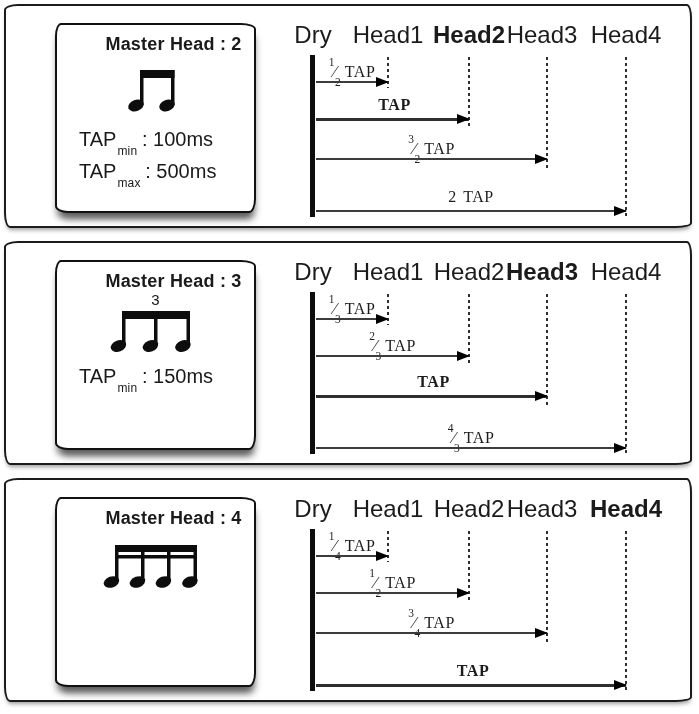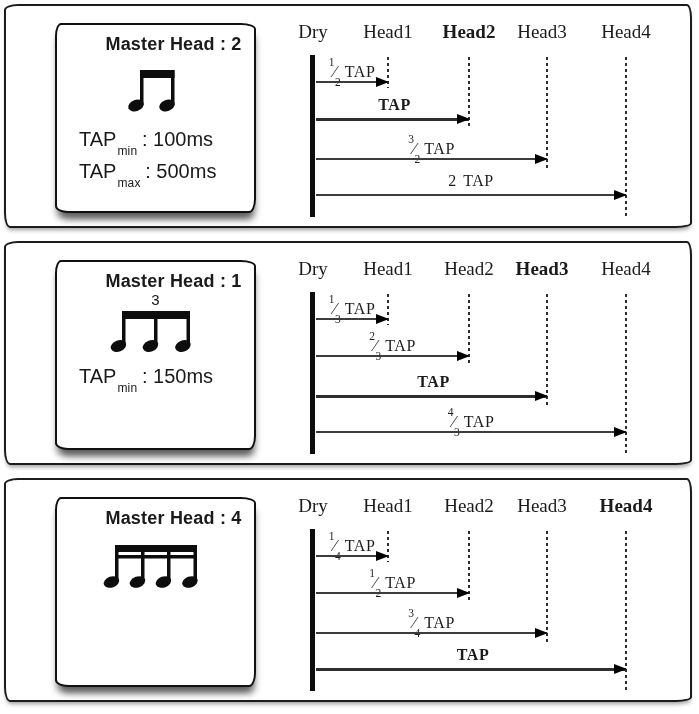--- a/index.html
+++ b/index.html
@@ -36,37 +36,37 @@
   .p1 .icon-wrap{top:30px}
   .p2 .icon-wrap{top:44px}
   .tuplet-digit{font-size:15px;line-height:16px;margin-bottom:1px;color:#151515;}
   .note svg{display:inline-block;vertical-align:top;}
   .tap-row{position:absolute;left:22px;font-size:20px;line-height:22px;white-space:pre;}
   .tap-row.r-min{top:103px}
   .tap-row.r-max{top:135px}
   .tap-row sub{font-size:12px;position:relative;top:4px;left:1px;letter-spacing:0.2px;}
 
   
-  .hd{position:absolute;top:15px;transform:translateX(-50%);font-size:19px;color:#1b1b1b;white-space:nowrap;font-family:Liberation Serif, serif;}
+  .hd{position:absolute;top:15px;transform:translateX(-50%);font-size:24px;color:#1b1b1b;white-space:nowrap;}
   .hd.bold{font-weight:bold;}
   .hd.c0{left:307px}.hd.c1{left:382px}.hd.c2{left:463px}.hd.c3{left:536px}.hd.c4{left:620px}
 
   .dryline{position:absolute;left:304px;top:49px;width:5px;height:162px;background:#0d0d0d;}
   .dash{position:absolute;top:51px;width:2px;
         background:repeating-linear-gradient(to bottom,#2e2e2e 0 3px,transparent 3px 6px);}
   .dash.d1{left:381px;height:31px}
   .dash.d2{left:462px;height:69px}
   .dash.d3{left:540px;height:114px}
   .dash.d4{left:619px;height:161px}
 
   .arrow-row{position:absolute;left:310px;height:29px;}
   .arrow-row.r1{top:49px;width:72px}
   .arrow-row.r2{top:86px;width:153px}
   .arrow-row.r3{top:126px;width:231px}
-  .arrow-row.r4{top:162px;width:310px}
+  .arrow-row.r4{top:178px;width:310px}
   .alabel{
     position:absolute;left:0;right:0;top:0;height:25px;line-height:25px;text-align:center;
     font-family:"Liberation Serif", serif;font-size:16px;color:#1c1c1c;white-space:nowrap;
   }
   .alabel.bold{font-weight:bold;letter-spacing:0.4px;}
   .alabel .pre:empty{display:none}
   .alabel .pre{margin-right:3px;}
   .frac sup{font-size:11.5px;position:relative;top:-5px;}
   .frac .sl{font-size:16px;margin:0 -1px;}
   .frac sub{font-size:11.5px;position:relative;top:4px;}
@@ -134,21 +134,21 @@
       <div class="alabel"><span class="pre">2</span><span class="tap">TAP</span></div>
       <div class="aline">
           <i class="ahead"></i>
         </div>
     </div>
   </div>
 </div>
 
 <div class="panel p1">
   <div class="note">
-    <div class="note-title">Master Head : 1</div>
+    <div class="note-title">Master Head : 3</div>
     <div class="icon-wrap">
       <div class="tuplet-digit">3</div>
       <svg width="96" height="50" viewBox="0 0 96 50">
         <g fill="#0d0d0d">
           <rect x="14" y="2" width="68" height="8"></rect>
           <rect x="14" y="2" width="3.5" height="34"></rect>
           <rect x="46" y="2" width="3.5" height="34"></rect>
           <rect x="78.5" y="2" width="3.5" height="34"></rect>
           <ellipse cx="10.5" cy="37" rx="8" ry="5.6" transform="rotate(-20 10.5 37)"></ellipse>
           <ellipse cx="42.5" cy="37" rx="8" ry="5.6" transform="rotate(-20 42.5 37)"></ellipse>

